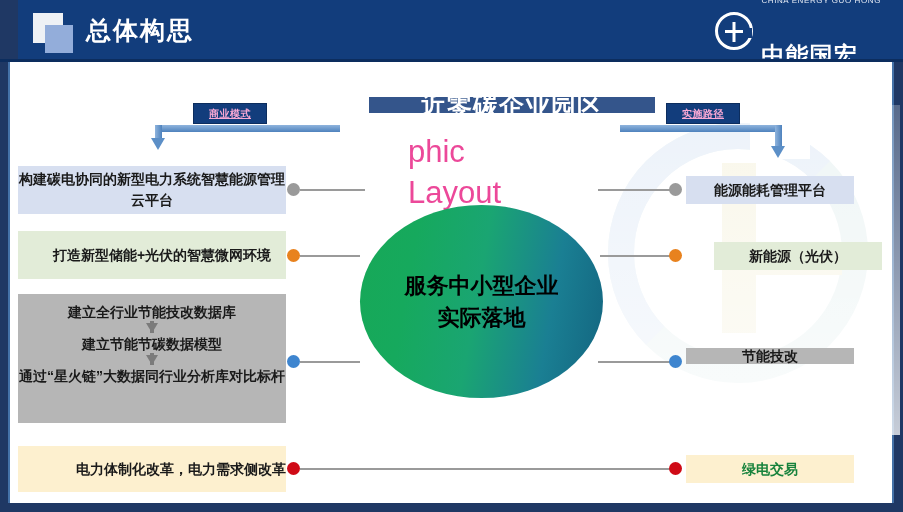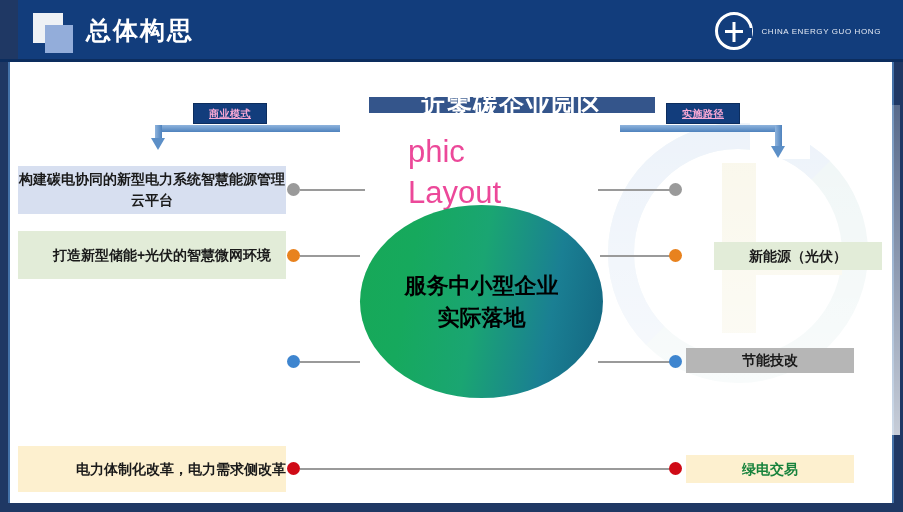--- a/index.html
+++ b/index.html
@@ -141,21 +141,21 @@
   .box-gray{background:#b6b6b6;}
   .box-cream{background:#fdf0cf;}
 
   .l1{left:18px;top:166px;width:268px;height:48px;}
   .l2{left:18px;top:231px;width:268px;height:48px;padding-left:20px;}
   .l3{left:18px;top:294px;width:268px;height:129px;align-items:flex-start;padding-top:8px;}
   .l4{left:18px;top:446px;width:268px;height:46px;justify-content:flex-end;}
 
   .r1{left:686px;top:176px;width:168px;height:28px;}
   .r2{left:714px;top:242px;width:168px;height:28px;}
-  .r3{left:686px;top:348px;width:168px;height:25px;}
+  .r3{left:686px;top:348px;width:168px;height:16px;}
   .r4{left:686px;top:455px;width:168px;height:28px;}
   .r4 .bt{color:#17823c;}
 
   
   .flow{display:flex;flex-direction:column;align-items:center;width:100%;gap:0;}
   .flow-step{font-size:14px;font-weight:bold;color:#1a1a1a;line-height:20px;text-align:center;}
   .flow-arrow{
     width:0;height:0;margin:1px 0 1px 0;
     border-left:6px solid transparent;border-right:6px solid transparent;
     border-top:10px solid #7b7b7b;position:relative;
@@ -205,20 +205,21 @@
     <div class="hdr-sq-white"></div>
     <div class="hdr-sq-blue"></div>
     <div class="header-title">总体构思</div>
 
     <div class="brand">
       <div class="brand-mark">
         <div class="brand-gap"></div>
       </div>
       <div class="brand-txt">
         <div class="brand-en">CHINA ENERGY GUO HONG</div>
+        <div class="brand-cn">中能国宏</div>
       </div>
     </div>
     <div class="header-rule"></div>
   </div>
 
   <div class="wm">
     <div class="wm-ring"></div>
     <div class="wm-ring2"></div>
     <div class="wm-bar-v"></div>
     <div class="wm-bar-h"></div>
@@ -271,25 +272,37 @@
   <div class="dot dot-red dr4"></div>
 
   <div class="box box-blue l1">
     <div class="bt">构建碳电协同的新型电力系统智慧能源管理云平台</div>
   </div>
 
   <div class="box box-green l2">
     <div class="bt">打造新型储能+光伏的智慧微网环境</div>
   </div>
 
+  <div class="box box-gray l3">
+    <div class="flow">
+      <div class="flow-step">建立全行业节能技改数据库</div>
+      <div class="flow-arrow"></div>
+      <div class="flow-step">建立节能节碳数据模型</div>
+      <div class="flow-arrow"></div>
+      <div class="flow-step">通过“星火链”大数据同行业分析库对比标杆</div>
+    </div>
+  </div>
 
   <div class="box box-cream l4">
     <div class="bt">电力体制化改革，电力需求侧改革</div>
   </div>
 
+  <div class="box box-blue r1">
+    <div class="bt">能源能耗管理平台</div>
+  </div>
   <div class="box box-green r2">
     <div class="bt">新能源（光伏）</div>
   </div>
   <div class="box box-gray r3">
     <div class="bt">节能技改</div>
   </div>
   <div class="box box-cream r4">
     <div class="bt">绿电交易</div>
   </div>
 

